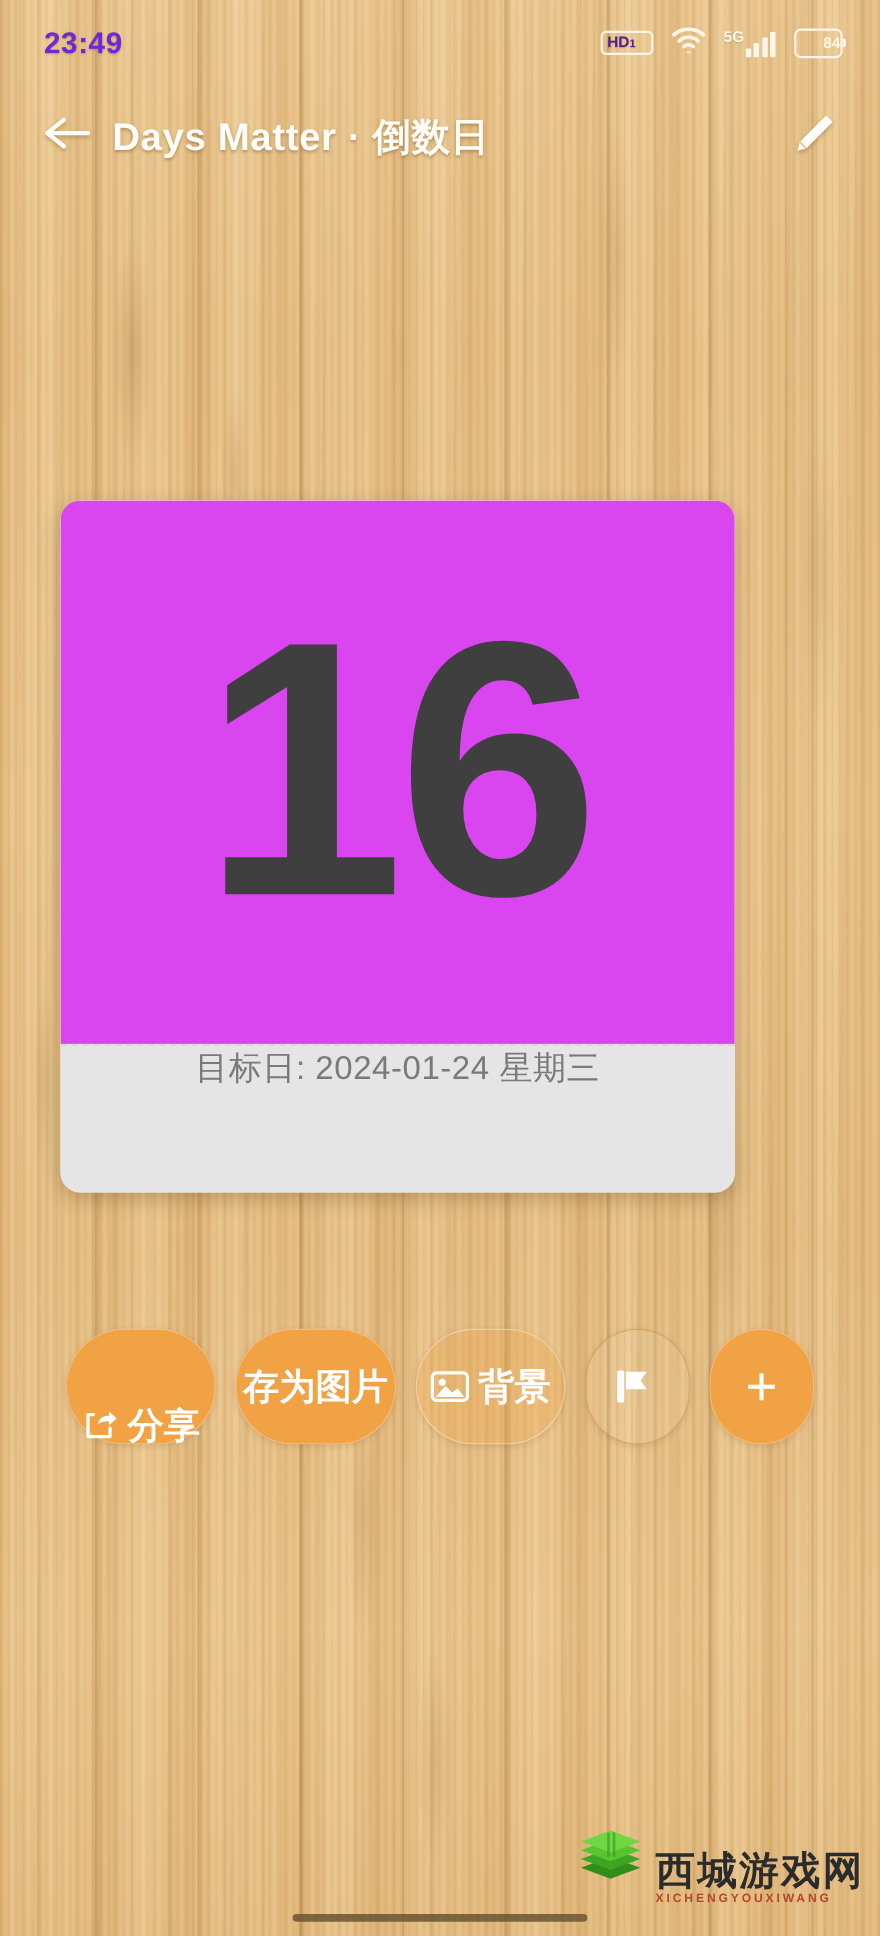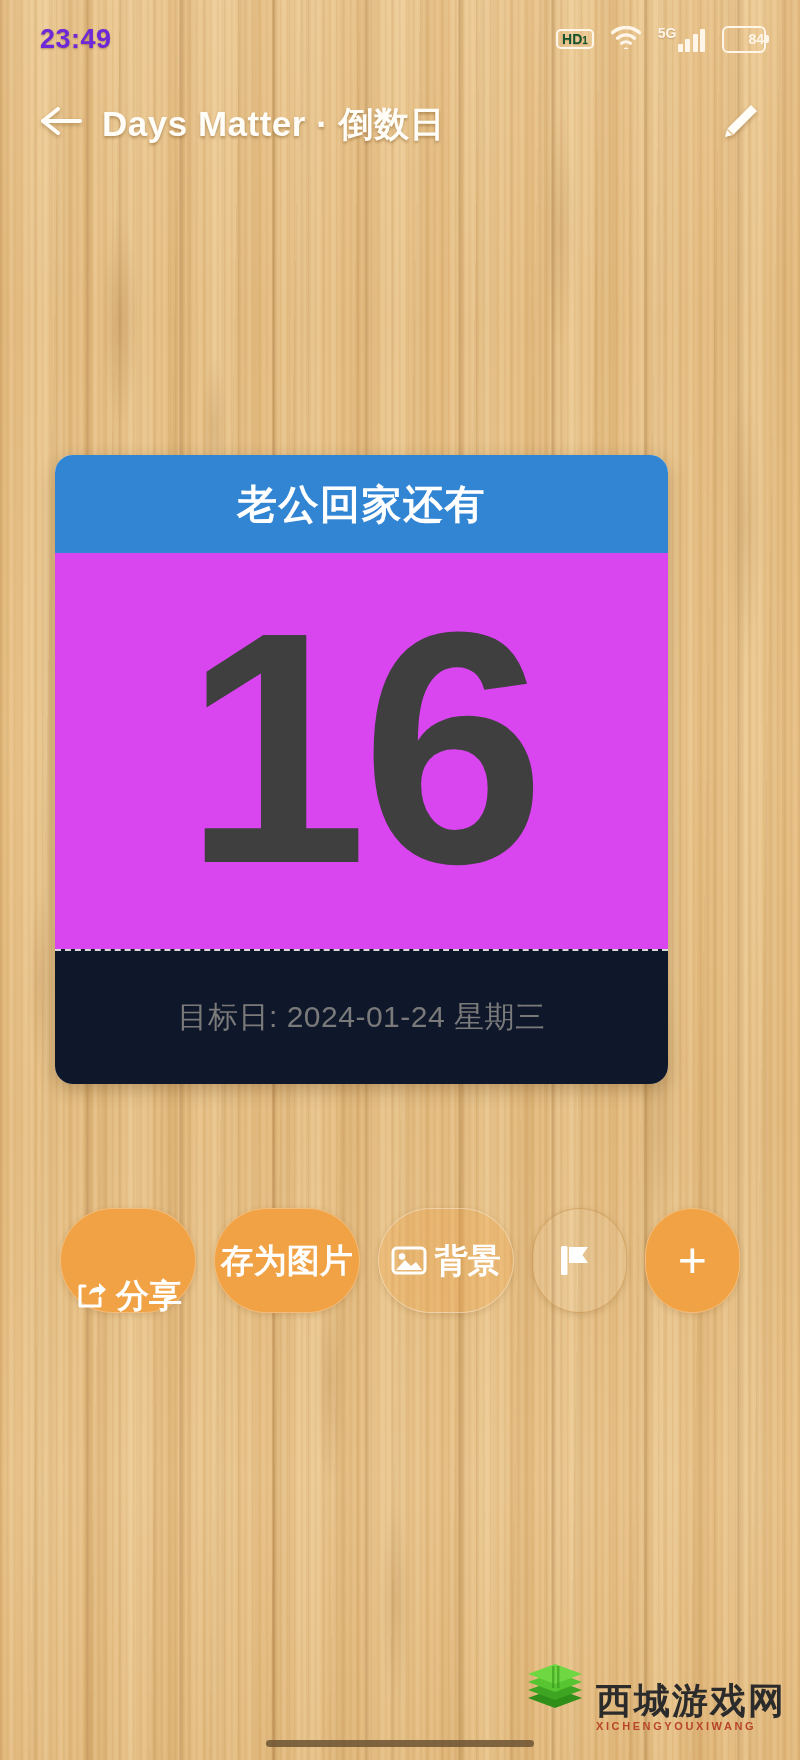--- a/index.html
+++ b/index.html
@@ -76,22 +76,22 @@
   }
   #clock {
     color:#6d28d9; font-size:27px; font-weight:700;
     letter-spacing:0.5px;
     text-shadow:0 1px 2px rgba(120,80,30,0.45);
   }
   #sysicons { display:flex; align-items:center; gap:17px; }
   .si { display:block; }
   .hd-box {
     border:2.5px solid #fff6e9; border-radius:5px;
-    padding:1px 4px 1px 4px;
-    font-size:14px; font-weight:700; color:#14532d;
+    padding:1px 14px 1px 4px;
+    font-size:14px; font-weight:700; color:#4c1d95;
     line-height:1.05; letter-spacing:0;
     text-shadow:0 1px 1px rgba(120,80,30,0.3);
   }
   .hd-box sub { font-size:10px; vertical-align:baseline; }
   .fiveg-wrap { display:flex; align-items:flex-end; gap:2px; }
   .fiveg-label {
     font-size:14px; font-weight:700; color:#fff6e9;
     line-height:1; margin-bottom:12px; margin-right:-1px;
     text-shadow:0 1px 1px rgba(120,80,30,0.3);
   }
@@ -147,23 +147,23 @@
     position:relative;
   }
   #big-number {
     font-size:330px; font-weight:700; line-height:0.82;
     letter-spacing:-6px;
     font-family:"Liberation Sans","DejaVu Sans",sans-serif;
     margin-top:-6px;
   }
   #card-footer {
     height:135px; flex:0 0 auto;
-    background:#0f172a;
+    background:#e5e5e5;
     border-top:2px dashed #d8d8d8;
-    display:flex; align-items:center; justify-content:center;
+    display:flex; align-items:flex-start; justify-content:center;
   }
   #target-date {
     color:#7a7a7a; font-size:30px; letter-spacing:0.5px;
   }
 
   
   #actions {
     position:absolute; left:60px; top:1200px; width:680px; height:120px;
     display:flex; align-items:center; gap:18px;
   }
@@ -258,23 +258,20 @@
   <div id="apptitle">Days Matter · 倒数日</div>
   <div id="edit-btn">
     <svg width="44" height="44" viewBox="0 0 44 44">
       <path d="M33 5 L39 11 L15 35 L7 37 L9 29 Z" fill="#fffdf8"></path>
       <path d="M9 29 L15 35" stroke="#e8c38d" stroke-width="1.6"></path>
     </svg>
   </div>
 </div>
 
 <div id="card">
-  <div id="card-header" style="background:#3185d3">
-    <span>老公回家还有</span>
-  </div>
   <div id="card-body">
     <div id="big-number" style="color:#3f3f3f">16</div>
   </div>
   <div id="card-footer">
     <span id="target-date">目标日: 2024-01-24 星期三</span>
   </div>
 </div>
 
 <div id="actions">
 

